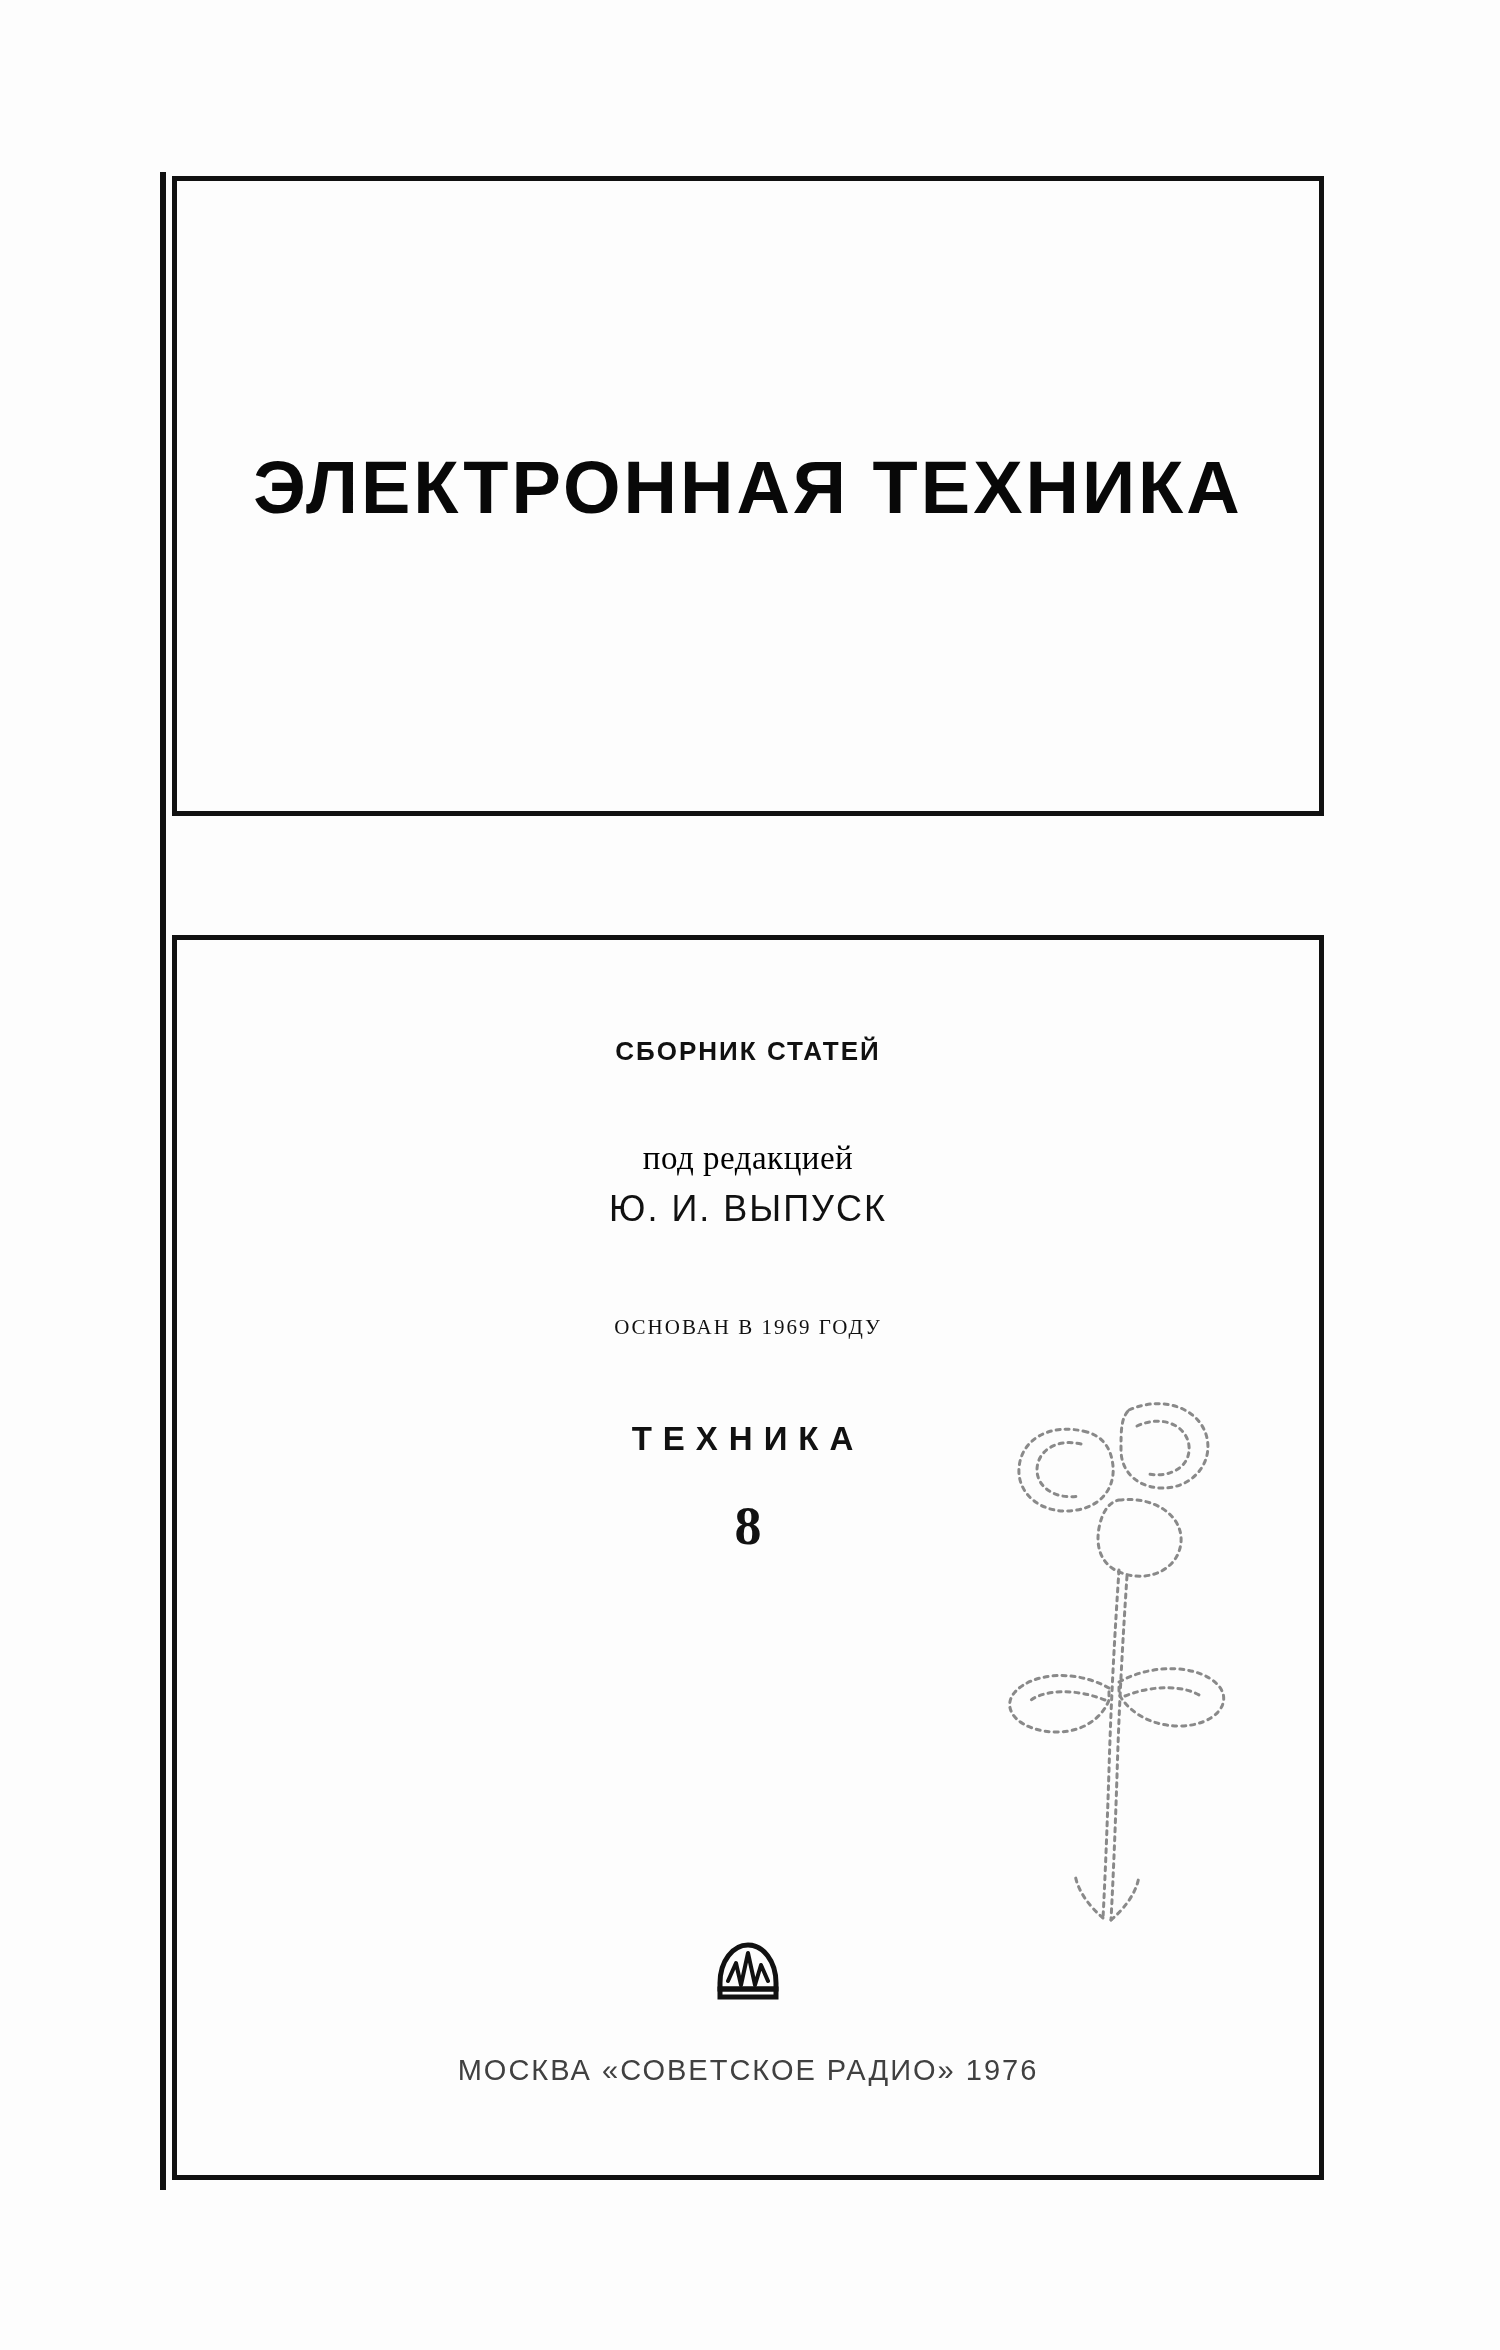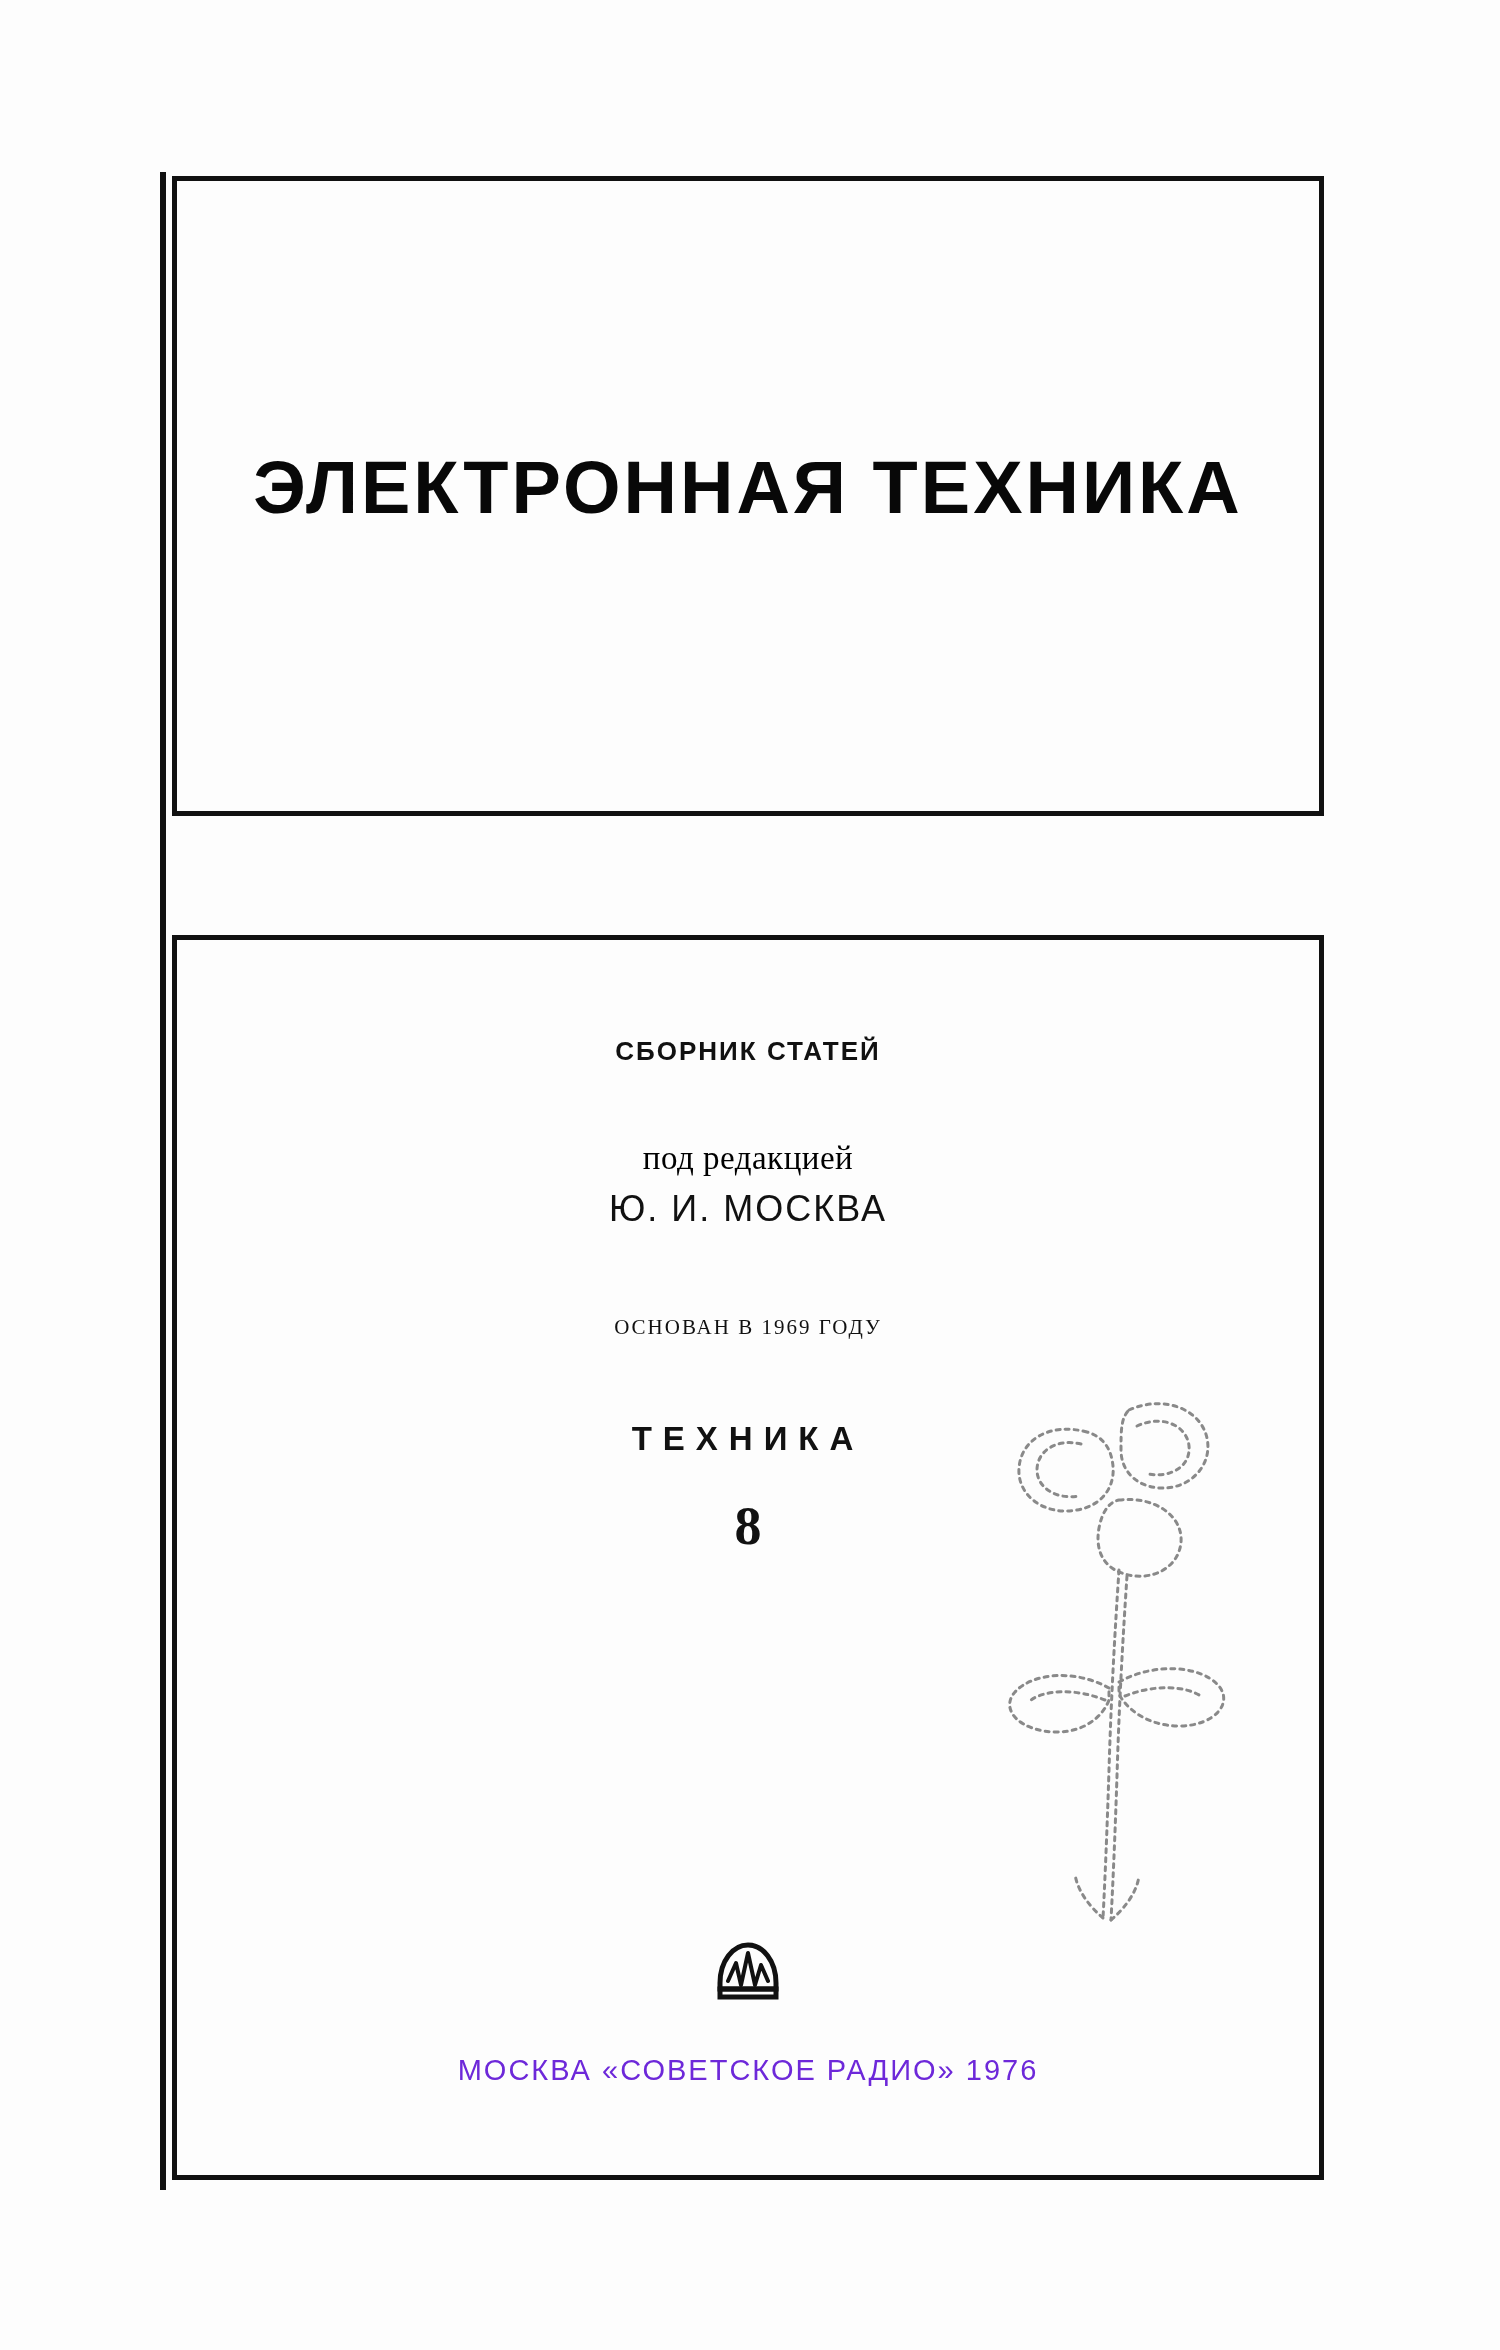--- a/index.html
+++ b/index.html
@@ -152,21 +152,21 @@
   
   .publisher {
     position: absolute;
     bottom: 88px;
     left: 0;
     width: 100%;
     text-align: center;
     font-family: "Liberation Sans", sans-serif;
     font-size: 29px;
     letter-spacing: 2px;
-    color: #6d28d9;
+    color: #404040;
   }
 
   
   .emblem {
     position: absolute;
     left: 50%;
     transform: translateX(-50%);
     bottom: 168px;
     width: 84px;
     height: 84px;
@@ -192,21 +192,21 @@
   <div class="title-box">
     <div class="title-line title-line-1">ЭЛЕКТРОННАЯ ТЕХНИКА</div>
   </div>
 
   <div class="info-box">
 
     <div class="collection-label">СБОРНИК СТАТЕЙ</div>
 
     <div class="editor-prefix">под редакцией</div>
 
-    <div class="editor-name">Ю. И. МОСКВА</div>
+    <div class="editor-name">Ю. И. ВЫПУСК</div>
 
     <div class="founded">ОСНОВАН В 1969 ГОДУ</div>
 
     <div class="issue-word">ТЕХНИКА</div>
 
     <div class="issue-number">8</div>
 
     <svg class="flower" viewBox="0 0 290 570">
       <g fill="none" stroke="#2b2b2b" stroke-width="3" stroke-dasharray="4 5" stroke-linecap="round">
 

